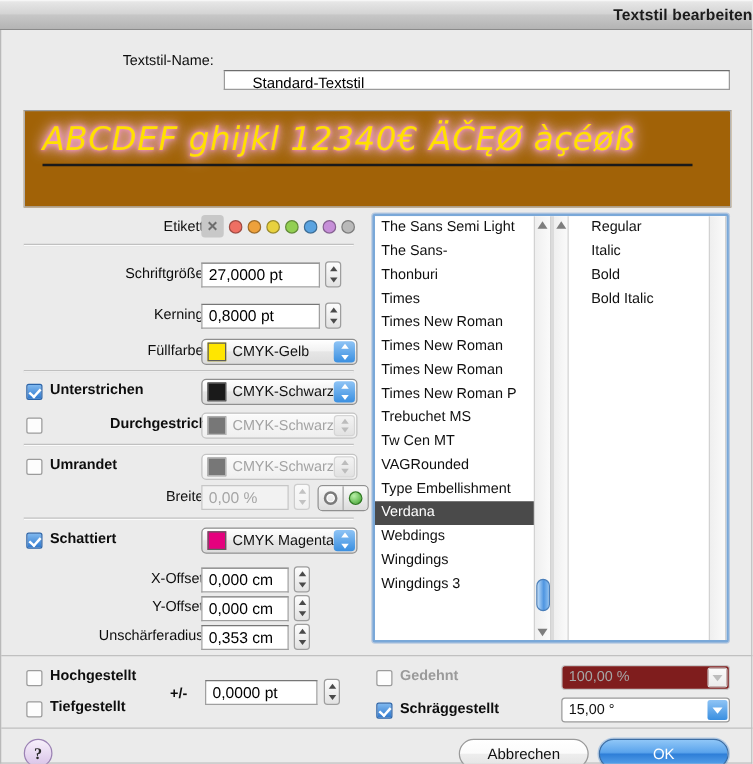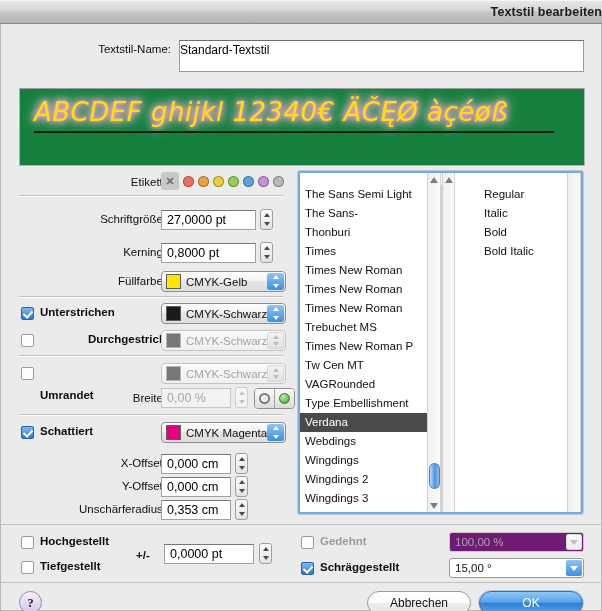--- a/index.html
+++ b/index.html
@@ -32,28 +32,28 @@
   .content{
     position:absolute;left:0;top:24px;width:602px;height:587px;
     background:#ebebeb;
     border:1px solid #b9b9b9;border-top:none;box-sizing:border-box;
   }
   
   .name-row{position:absolute;left:0;top:16px;width:602px;height:22px;}
   .name-label{position:absolute;left:60px;top:3px;width:110px;text-align:right;
     font-size:11.5px;color:#101010;}
   .name-field{
-    position:absolute;left:178px;top:0;width:405px;height:32px;box-sizing:border-box;
+    position:absolute;left:178px;top:16px;width:405px;height:16px;box-sizing:border-box;
     background:#fff;border:1px solid #9b9b9b;border-top-color:#6d6d6d;
-    padding:2px 0;font-size:12px;color:#000;line-height:15px;
+    padding:2px 22px;font-size:12px;color:#000;line-height:15px;
   }
   
   .preview{
     position:absolute;left:18px;top:64px;width:566px;height:78px;box-sizing:border-box;
-    background:#15803d;border:1px solid #b3b3b3;border-top-color:#9a9a9a;
+    background:#a16207;border:1px solid #b3b3b3;border-top-color:#9a9a9a;
     overflow:hidden;
   }
   .preview-inner{
     position:absolute;left:14px;top:8px;right:0;height:42px;
   }
   .preview-text{
     position:absolute;left:0;top:0;
     font-family:"DejaVu Sans", sans-serif;
     font-size:26px;font-weight:400;font-style:italic;
     color:#ffe000;
@@ -139,21 +139,21 @@
   .seg+.seg{border-left:1px solid #a5a5a5;}
   .ring{width:11px;height:11px;border-radius:50%;border:2px solid #7a7a7a;box-sizing:border-box;}
   .ring.inner{box-shadow:0 0 0 1px #fff inset;}
   .dot{width:11px;height:11px;border-radius:50%;background:radial-gradient(circle at 35% 30%,#b8f0a8,#3ea22c);border:1px solid #2f7a22;box-sizing:border-box;}
   
   .listwrap{
     position:absolute;left:297px;top:147px;width:285px;height:343px;box-sizing:border-box;
     border:2px solid #7aa8d8;border-radius:2px;background:#fff;
     box-shadow:0 0 0 1px rgba(120,160,210,.45);
   }
-  .listcol{position:absolute;top:0;bottom:0;overflow:hidden;background:#fff;margin-top:12px;}
+  .listcol{position:absolute;top:0;bottom:0;overflow:hidden;background:#fff;}
   .listcol.left{left:0;width:141px;}
   .listcol.right{left:141px;right:0;border-left:1px solid #cfcfcf;}
   .lrow{
     height:19px;line-height:19px;font-size:11.5px;color:#101010;
     padding-left:5px;padding-right:15px;white-space:nowrap;overflow:hidden;
     position:relative;
   }
   .lrow.sel{background:#4a4a4a;color:#fff;}
   .lrow .arr{
     position:absolute;right:4px;top:6px;width:0;height:0;
@@ -178,21 +178,21 @@
     background:linear-gradient(to right,#bcdcfa,#4f95e0 55%,#8cc0f2);
     border:1px solid #4a7fba;box-sizing:border-box;
   }
   
   .bot-sep{position:absolute;left:0;width:602px;height:1px;background:#c0c0c0;}
   .combo{
     position:absolute;height:20px;box-sizing:border-box;
     border:1px solid #9a9a9a;border-radius:3px;background:#fff;
     font-size:11.5px;color:#111;padding:2px 5px;line-height:15px;
   }
-  .combo.dis{border-color:#c9c9c9;background:#701a75;color:#a6a6a6;}
+  .combo.dis{border-color:#c9c9c9;background:#7f1d1d;color:#a6a6a6;}
   .combo .cbtn{
     position:absolute;right:1px;top:1px;width:16px;height:16px;border-radius:2px;
     background:linear-gradient(to bottom,#8fc4f5,#3a8fe0);
     display:flex;align-items:center;justify-content:center;
   }
   .combo.dis .cbtn{background:linear-gradient(to bottom,#fafafa,#ececec);border:1px solid #d6d6d6;box-sizing:border-box;}
   .combo .cbtn i{display:block;width:0;height:0;border-left:4px solid transparent;border-right:4px solid transparent;border-top:5px solid #fff;}
   .combo.dis .cbtn i{border-top-color:#bdbdbd;}
   
   .help{
@@ -298,21 +298,21 @@
       <span class="ptext">CMYK-Schwarz</span>
       <span class="parrows">
           <i class="up"></i>
           <i class="dn"></i>
         </span>
     </div>
 
     <div class="sep" style="left:18px;top:331px;width:264px;"></div>
 
     <span class="cb off" style="left:20px;top:343px;"></span>
-    <span class="lbl-b" style="left:39px;top:342px;margin-top:23px;">Umrandet</span>
+    <span class="lbl-b" style="left:39px;top:342px;">Umrandet</span>
     <div class="popup dis" style="left:160px;top:339px;width:125px;">
       <span class="cswatch" style="background:#777"></span>
       <span class="ptext">CMYK-Schwarz</span>
       <span class="parrows">
           <i class="up"></i>
           <i class="dn"></i>
         </span>
     </div>
 
     <span class="lbl" style="left:75px;top:368px;width:90px;">Breite:</span>
@@ -366,41 +366,40 @@
 
     <div class="listwrap">
       <div class="listcol left" id="fontlist">
           <div class="lrow"><span>The Sans Semi Light</span><span class="arr"></span></div>
           <div class="lrow"><span>The Sans-</span><span class="arr"></span></div>
           <div class="lrow"><span>Thonburi</span><span class="arr"></span></div>
           <div class="lrow"><span>Times</span><span class="arr"></span></div>
           <div class="lrow"><span>Times New Roman</span><span class="arr"></span></div>
           <div class="lrow"><span>Times New Roman</span><span class="arr"></span></div>
           <div class="lrow"><span>Times New Roman</span><span class="arr"></span></div>
+          <div class="lrow"><span>Times New Roman P</span><span class="arr"></span></div>
           <div class="lrow"><span>Trebuchet MS</span><span class="arr"></span></div>
-          <div class="lrow"><span>Times New Roman P</span><span class="arr"></span></div>
           <div class="lrow"><span>Tw Cen MT</span><span class="arr"></span></div>
           <div class="lrow"><span>VAGRounded</span><span class="arr"></span></div>
           <div class="lrow"><span>Type Embellishment</span><span class="arr"></span></div>
           <div class="lrow sel"><span>Verdana</span><span class="arr"></span></div>
           <div class="lrow"><span>Webdings</span><span class="arr"></span></div>
           <div class="lrow"><span>Wingdings</span><span class="arr"></span></div>
-          <div class="lrow"><span>Wingdings 2</span><span class="arr"></span></div>
           <div class="lrow"><span>Wingdings 3</span><span class="arr"></span></div>
         </div>
       <div class="vscroll" style="left:127px;">
         <div class="arrow top">
             <i></i>
           </div>
         <div class="thumb" style="top:290px;height:26px;"></div>
         <div class="arrow bot">
             <i></i>
           </div>
       </div>
-      <div class="listcol right" id="stylelist" style="padding-left:35px;">
+      <div class="listcol right" id="stylelist" style="padding-left:24px;">
           <div class="lrow plain">Regular</div>
           <div class="lrow plain">Italic</div>
           <div class="lrow plain">Bold</div>
           <div class="lrow plain">Bold Italic</div>
         </div>
       <div class="vscroll" style="left:142px;width:13px;">
         <div class="arrow top">
             <i></i>
           </div>
       </div>

